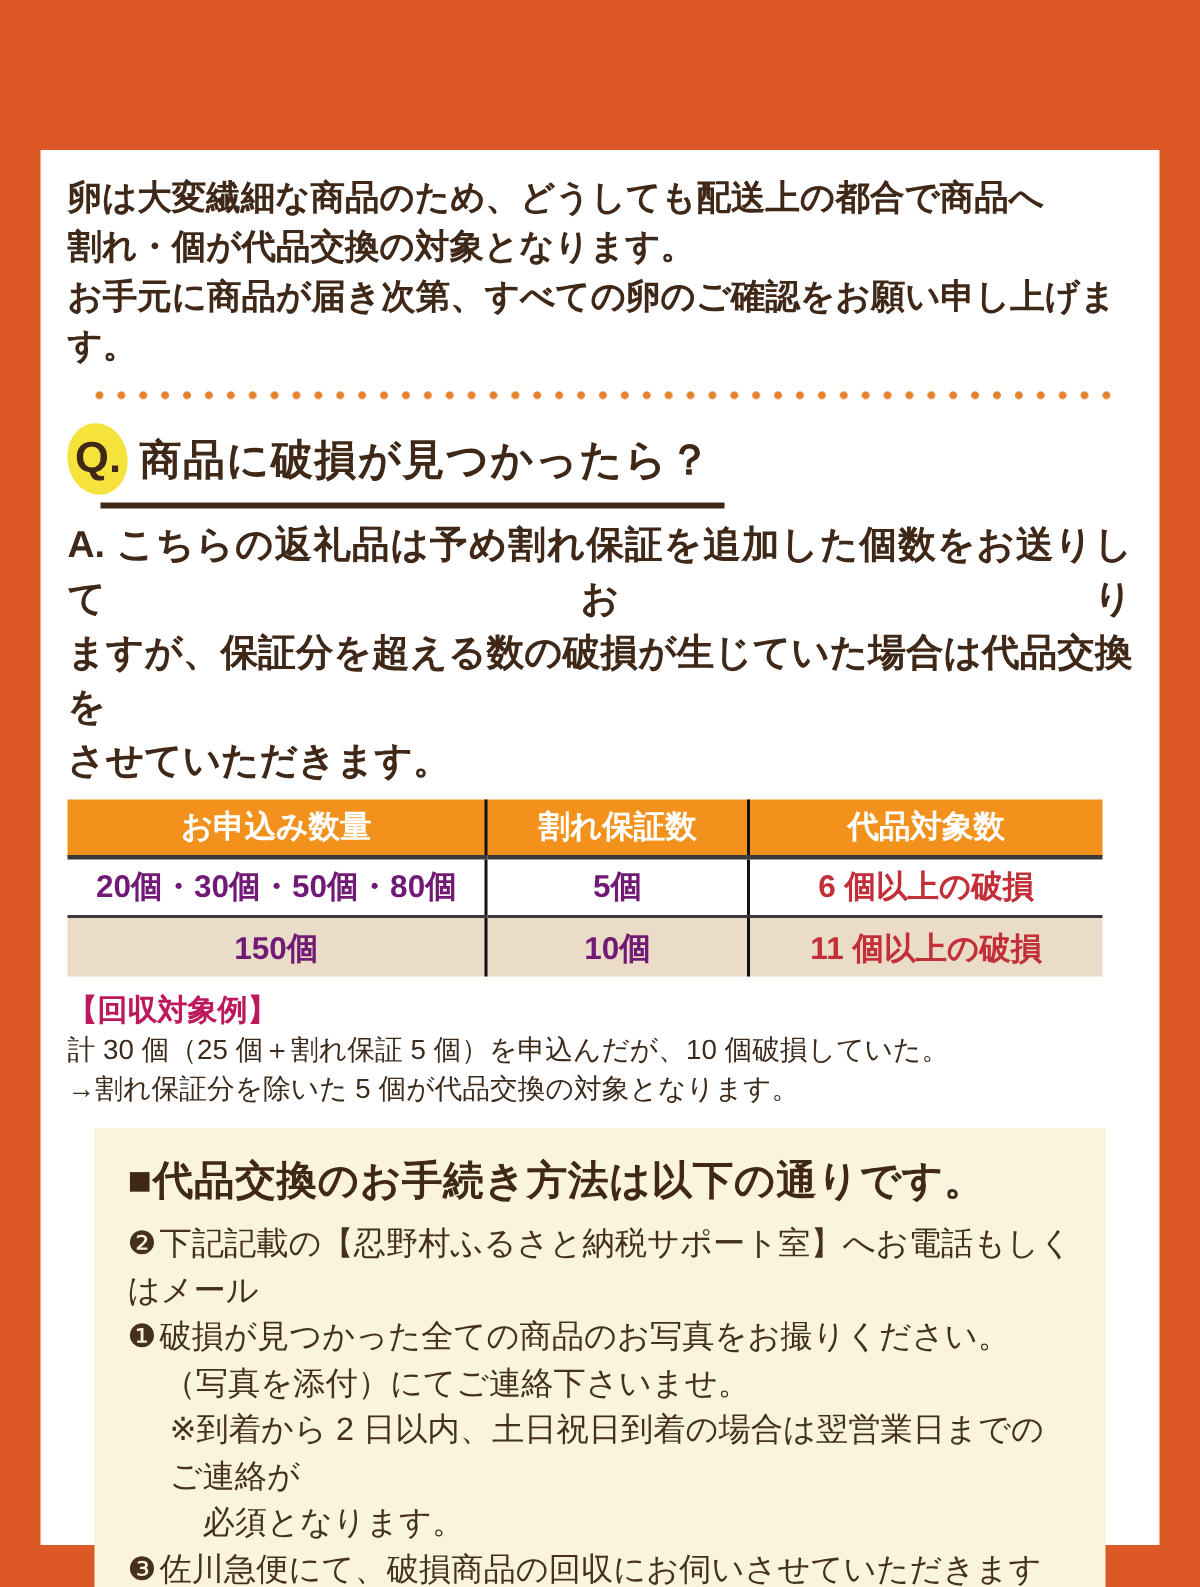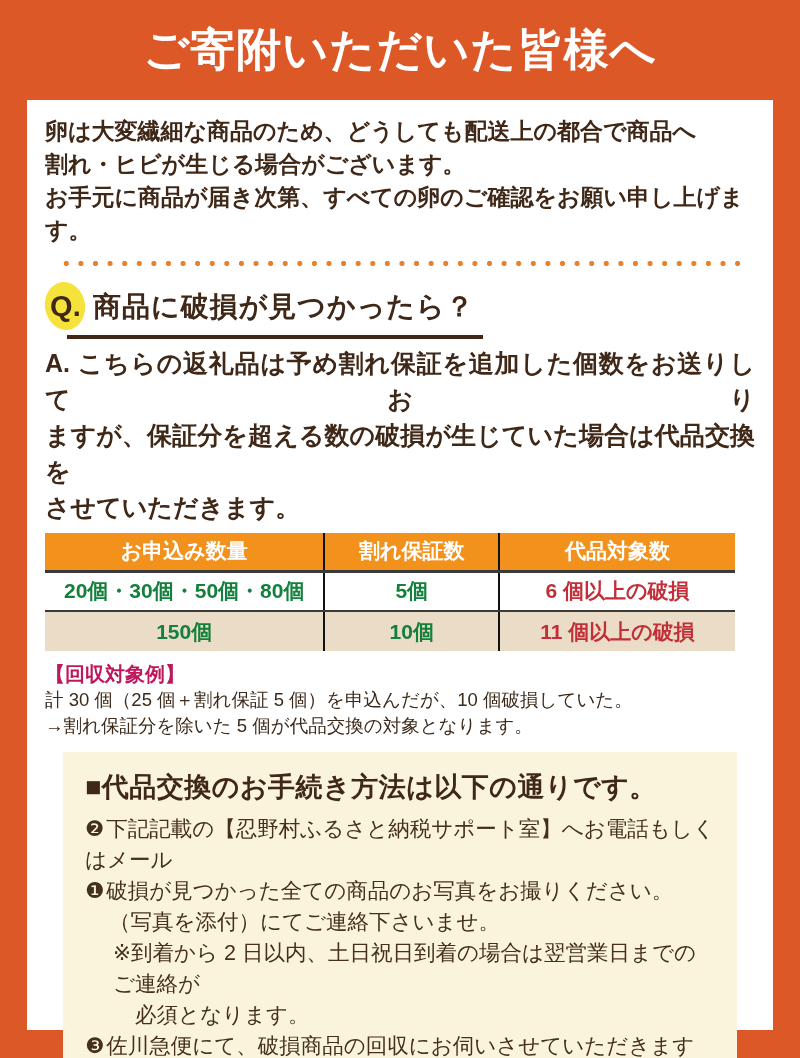--- a/index.html
+++ b/index.html
@@ -85,21 +85,21 @@
   table.guarantee col.c3 { width: 34.2%; }
   table.guarantee th {
     background: #F2921D; color: #FFFFFF;
     font-size: 21px; font-weight: 700;
     height: 38px;
     border-bottom: 3px solid #3A3A3A;
     margin-top: 32px;
   }
   table.guarantee td {
     height: 40px; text-align: center;
-    font-size: 21px; font-weight: 700; color: #15803d;
+    font-size: 21px; font-weight: 700; color: #701a75;
   }
   table.guarantee th + th, table.guarantee td + td { border-left: 2px solid #111111; }
   table.guarantee tr.r1 td { border-bottom: 2px solid #3A3A3A; background: #FFFFFF; }
   table.guarantee tr.r2 td { background: #EBDCC7; }
   table.guarantee td.red { color: #C22F38; }
 
   
   .example { margin-top: 10px; }
   .ex-heading { font-size: 20px; font-weight: 700; color: #be185d; line-height: 26px; }
   .ex-line { font-size: 18.5px; font-weight: 400; color: #3C2A1B; line-height: 26px; }
@@ -117,27 +117,26 @@
   .step-line .num { margin-right: 2px; }
   .step-line.cont { padding-left: 24px; }
   .step-line.note { padding-left: 28px; }
   .step-line.note2 { padding-left: 50px; }
 </style>
 </head>
 <body>
 
 <div class="page">
 
-  <div class="title">ご寄附いただいた皆様へ</div>
 
   <div class="panel">
 
     <div class="intro">
       <div class="intro-line">卵は大変繊細な商品のため、どうしても配送上の都合で商品へ</div>
-      <div class="intro-line">割れ・ヒビが生じる場合がございます。</div>
+      <div class="intro-line">割れ・個が代品交換の対象となります。</div>
       <div class="intro-line">お手元に商品が届き次第、すべての卵のご確認をお願い申し上げます。</div>
     </div>
 
     <div class="dots"></div>
 
     <div class="q-row">
       <div class="q-badge">
         <span class="q-badge-label">Q.</span>
       </div>
       <div class="q-text">商品に破損が見つかったら？</div>

